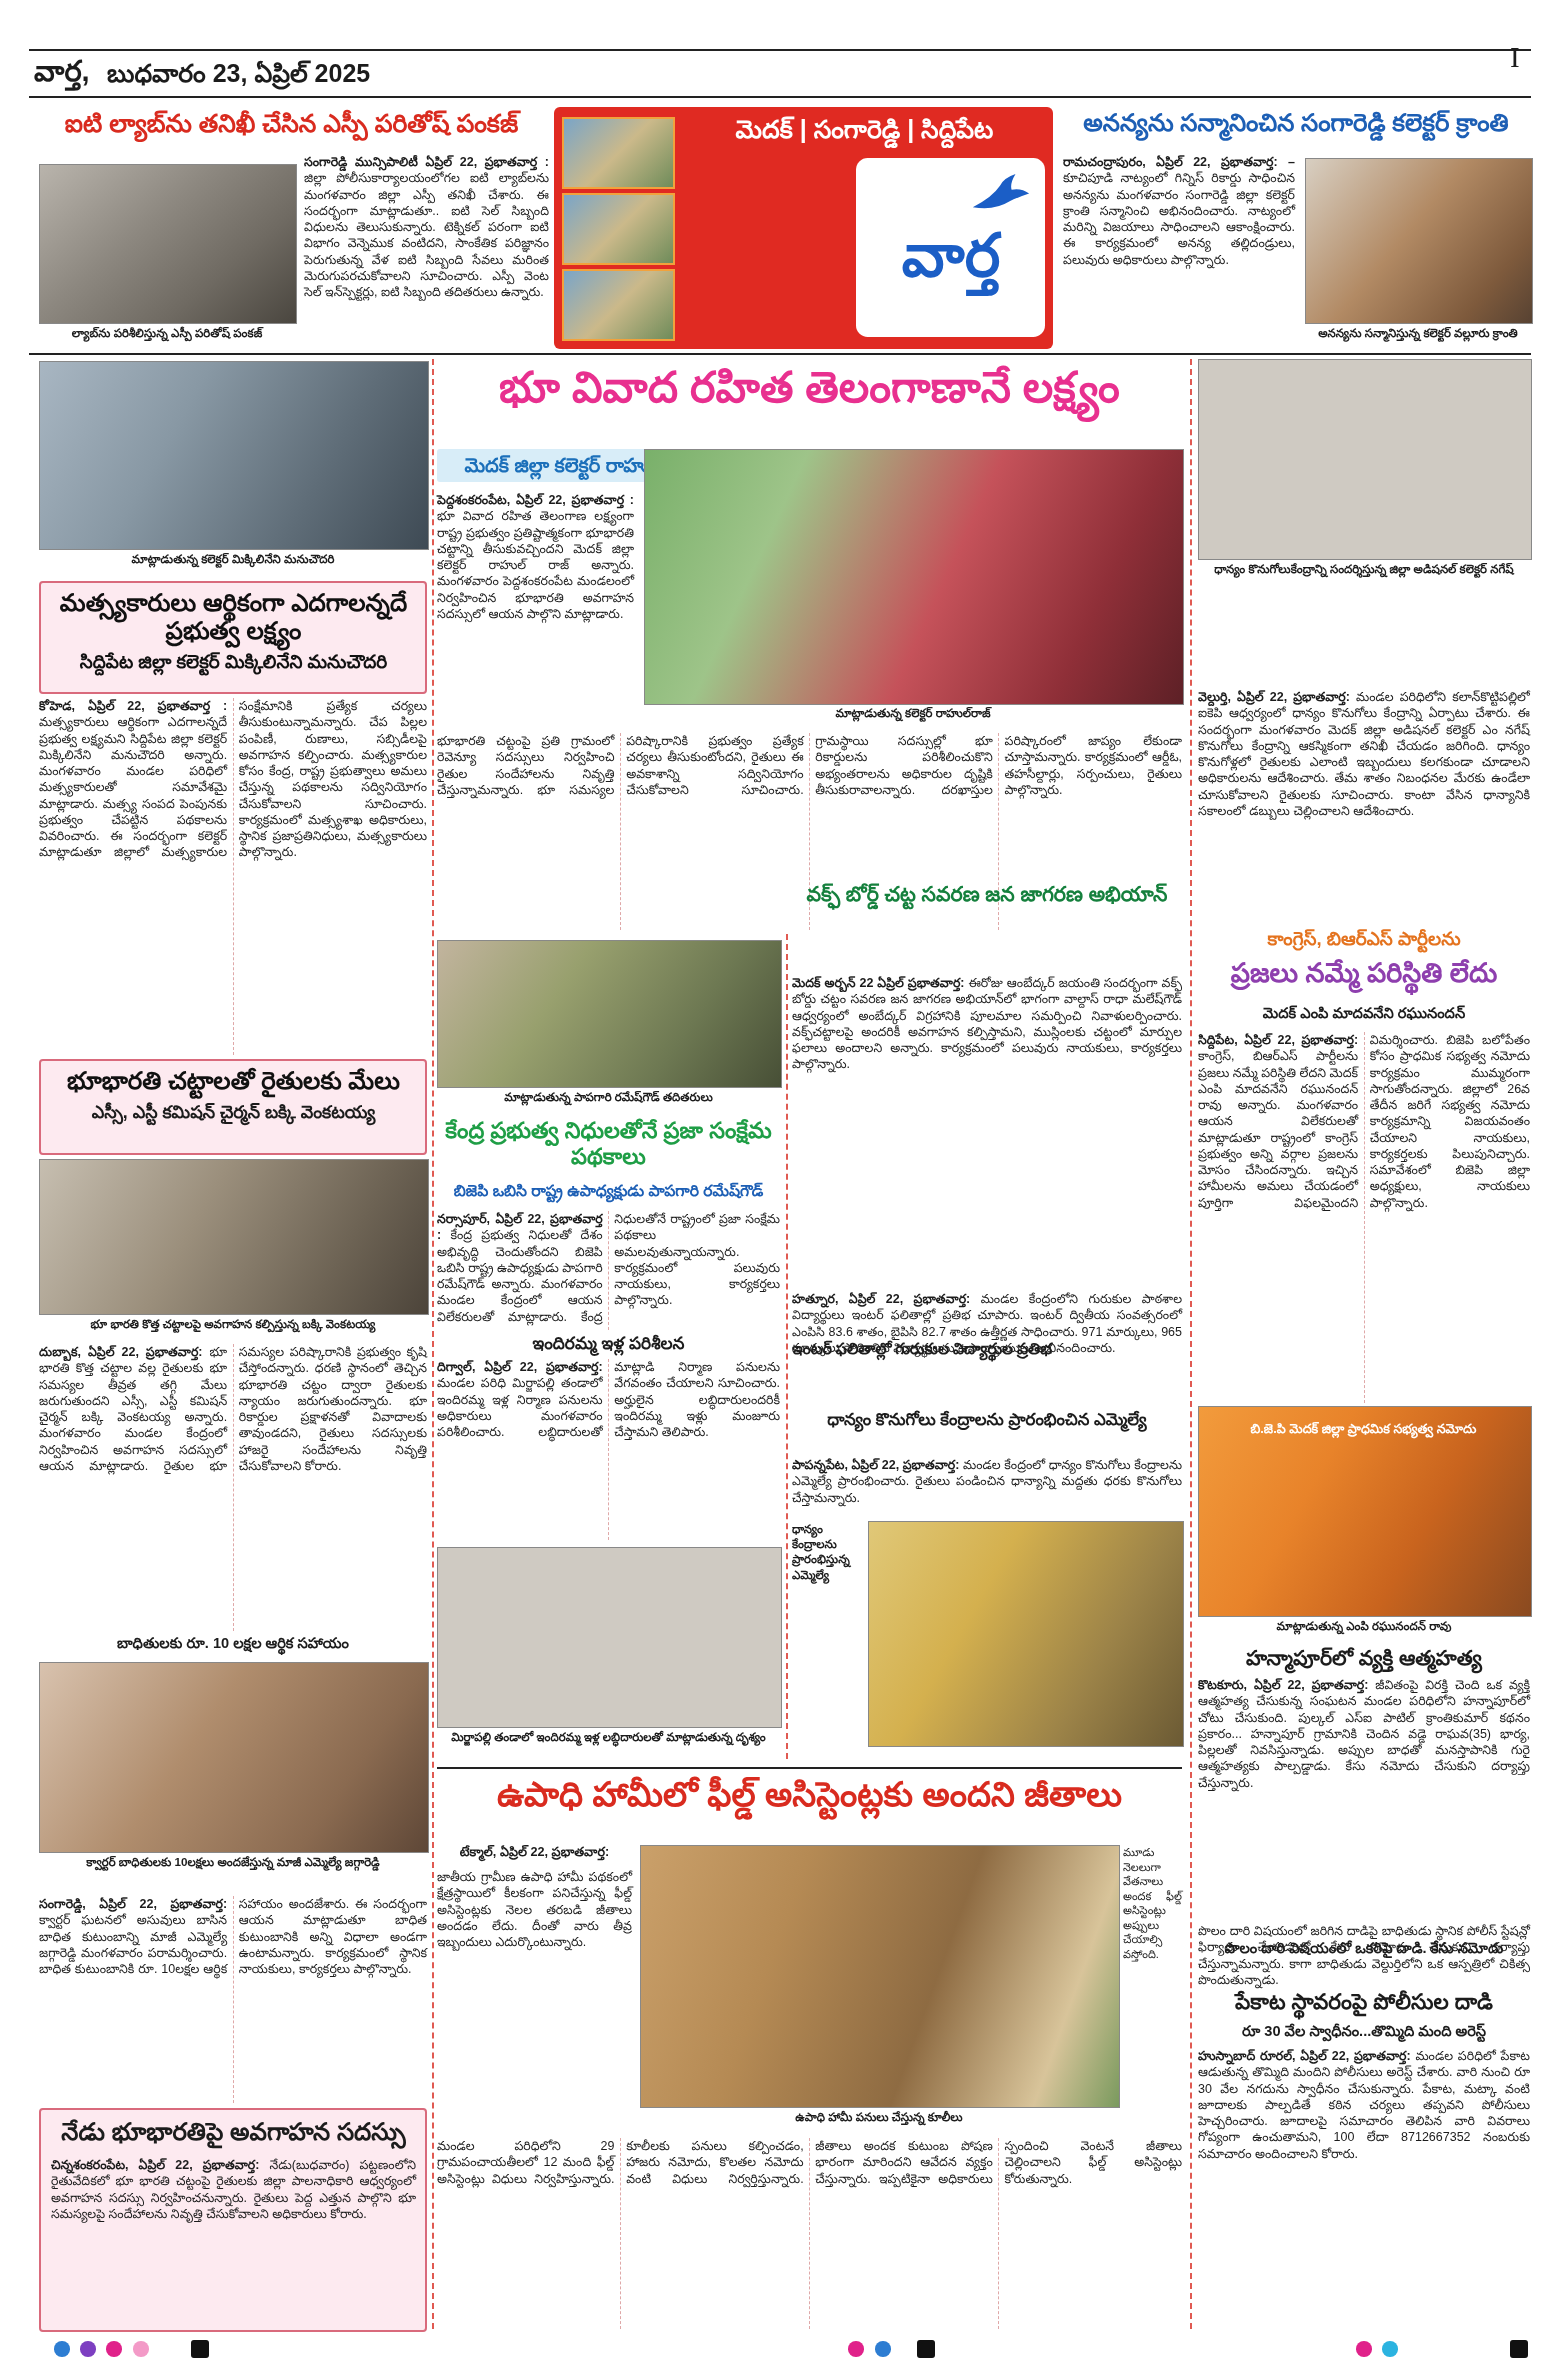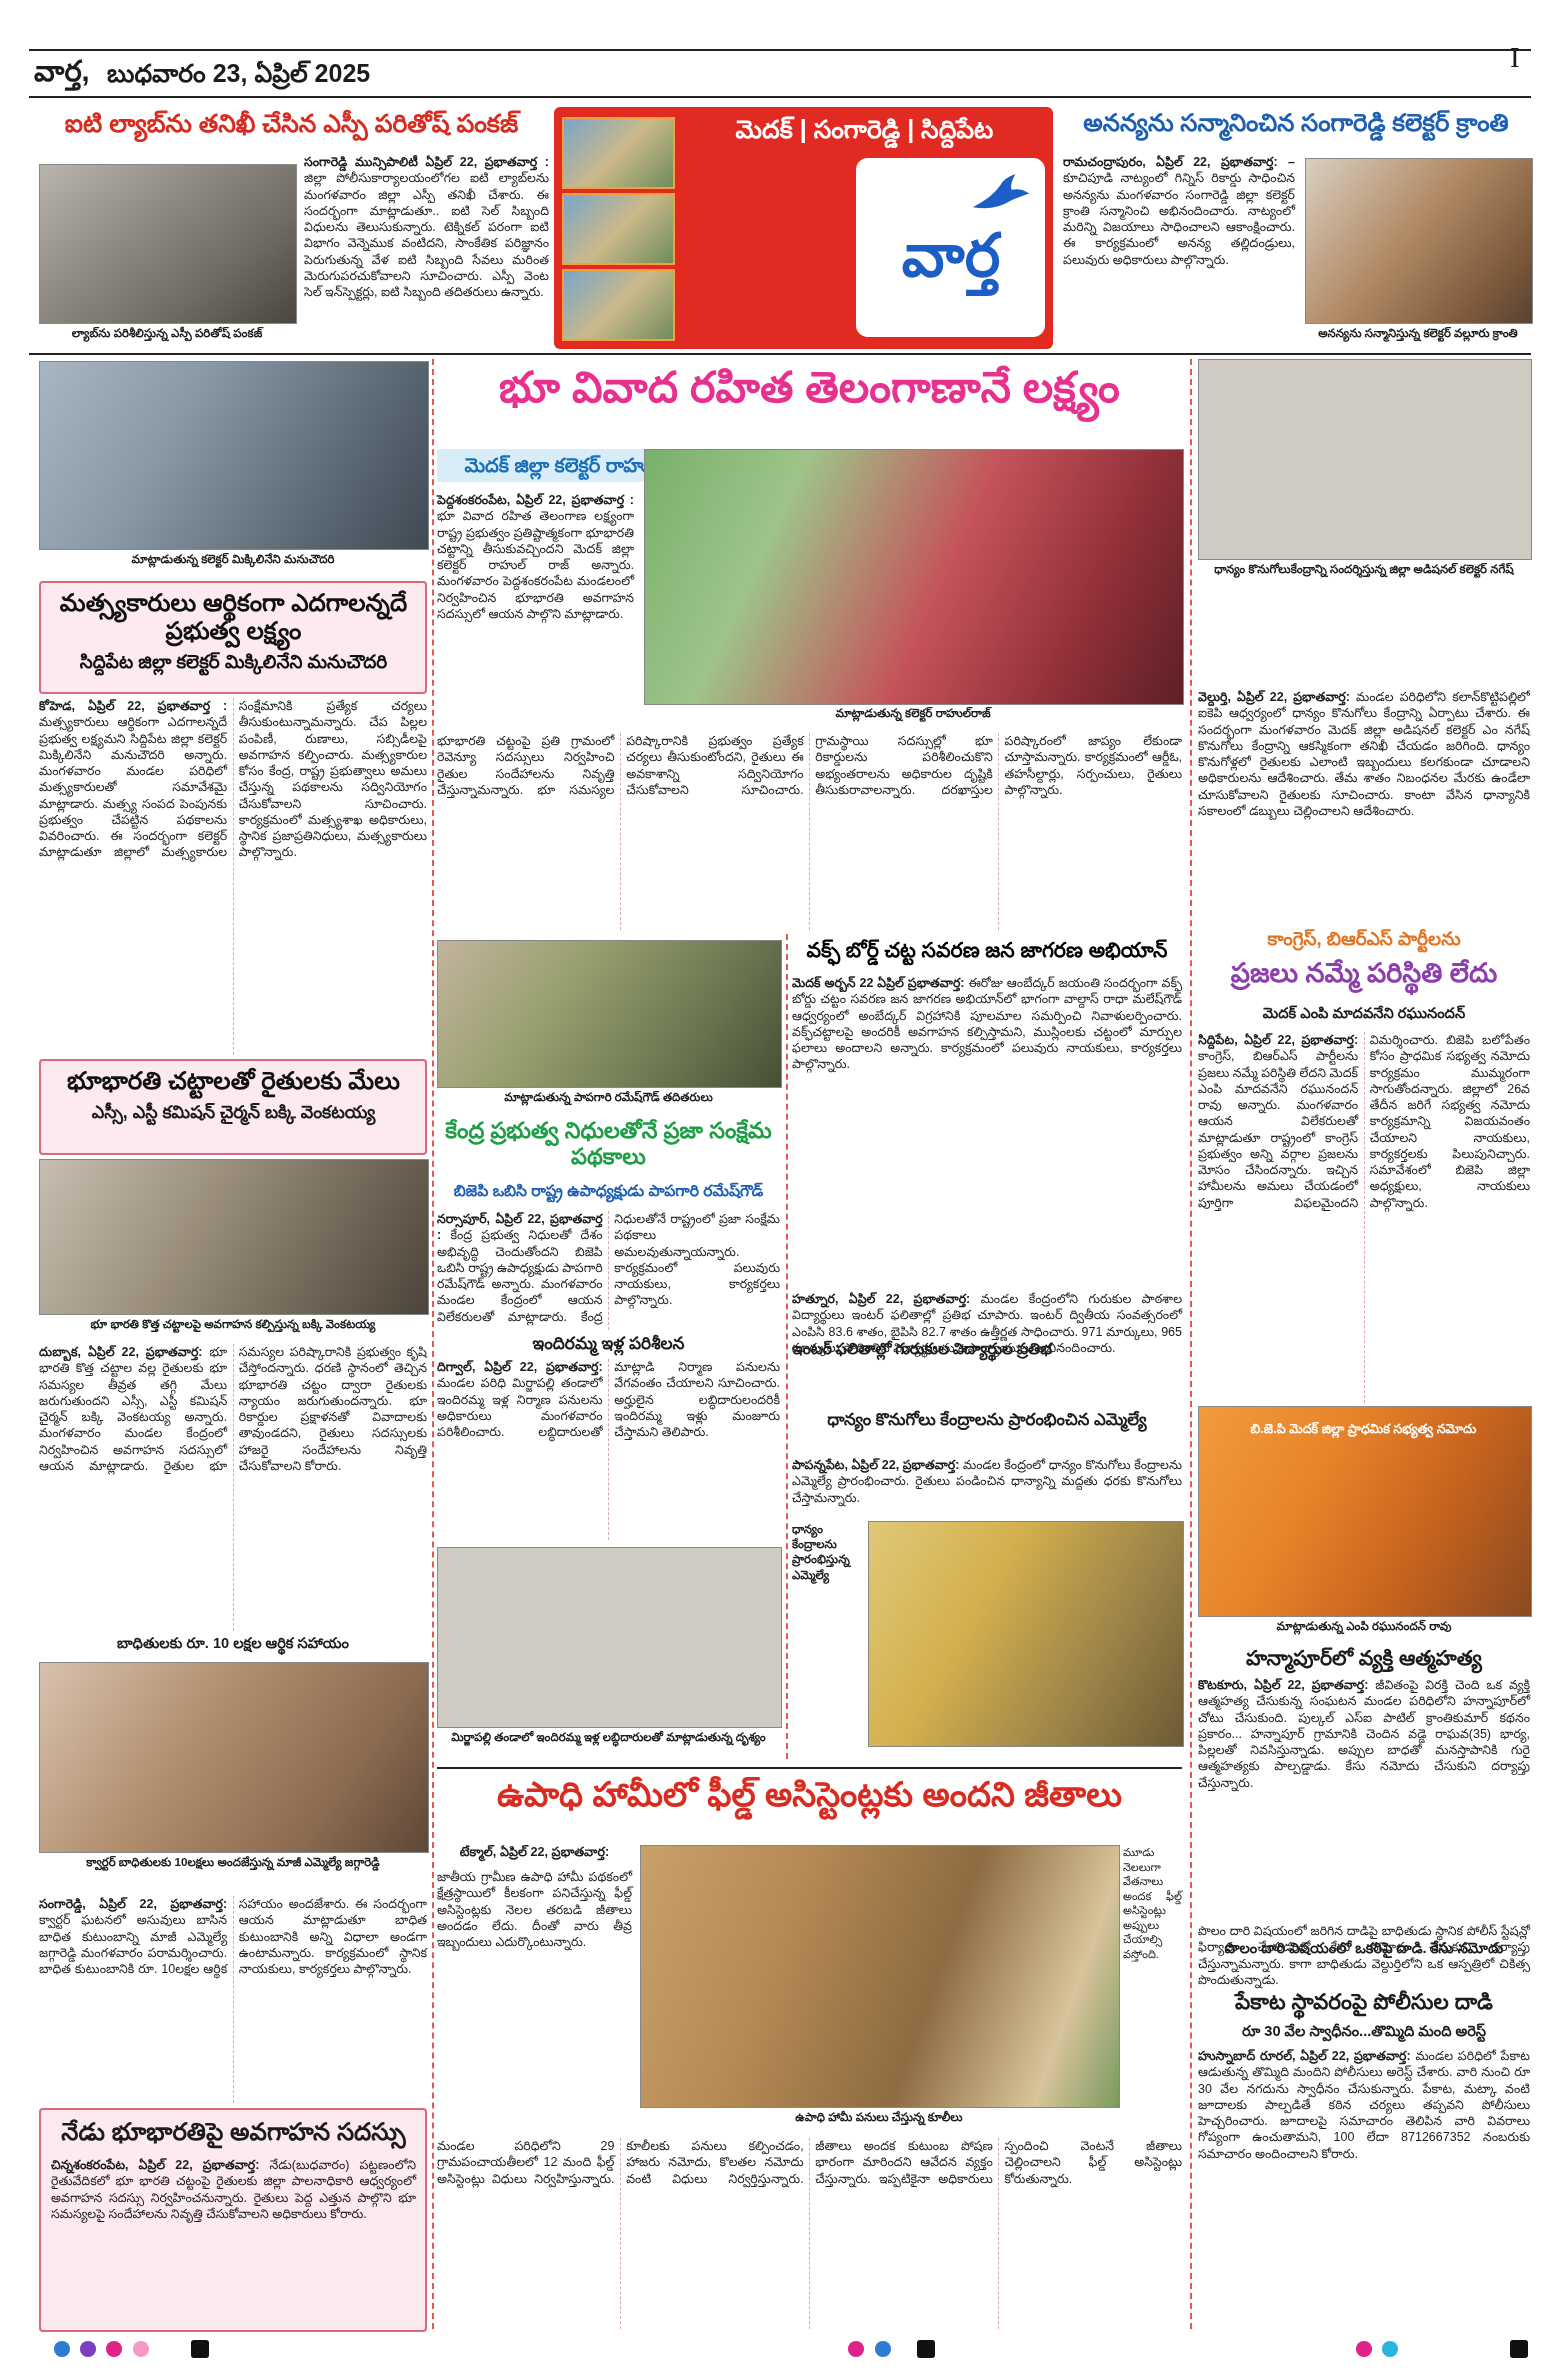--- a/index.html
+++ b/index.html
@@ -73,21 +73,21 @@
     background:linear-gradient(125deg,#c2b49e 0%,#98a06e 35%,#6d7852 70%,#474f36 100%);}
   #a8-captop{left:437px;top:1090px;width:343px;}
   #a8-hl{left:437px;top:1118px;width:343px;font-size:22.4px;color:#1f9e46;}
   #a8-sub{left:437px;top:1182px;width:343px;font-size:15.6px;font-weight:bold;color:#1d5fb5;text-align:center;}
   #a8-body{left:437px;top:1211px;width:343px;height:119px;}
   #a8-h2{left:437px;top:1334px;width:343px;font-size:17px;font-weight:bold;text-align:center;}
   #a8-body2{left:437px;top:1359px;width:343px;height:181px;}
   #a8-photo2{left:437px;top:1547px;width:343px;height:179px;
     background:linear-gradient(120deg,#c9a87e 0%,#a5induced 0,#a58a62 40%,#7d6a4e 70%,#55483a 100%);}
   #a8-cap2{left:437px;top:1730px;width:343px;}
-  #a9-hl{left:792px;top:938px;width:390px;font-size:20.5px;color:#000000;}
+  #a9-hl{left:792px;top:882px;width:390px;font-size:20.5px;color:#15803d;}
   #a9-body{left:792px;top:975px;width:390px;height:289px;}
   #a9-h2{left:792px;top:1340px;width:390px;font-size:15.6px;font-weight:bold;text-align:left;font-family:Liberation Serif, serif;}
   #a9-body2{left:792px;top:1291px;width:390px;height:115px;}
   #a9-h3{left:792px;top:1410px;width:390px;font-size:16.6px;font-weight:bold;text-align:center;}
   #a9-body3{left:792px;top:1457px;width:390px;height:57px;}
   #a9-capv{left:792px;top:1521px;width:70px;height:224px;font-size:11.7px;font-weight:bold;line-height:1.3;}
   #a9-photo{left:868px;top:1521px;width:314px;height:224px;
     background:linear-gradient(120deg,#e0c878 0%,#d4b04e 35%,#9c8348 70%,#6b5a34 100%);}
   
   #a14-hl{left:437px;top:1775px;width:745px;font-size:34px;color:#d92b1f;}

